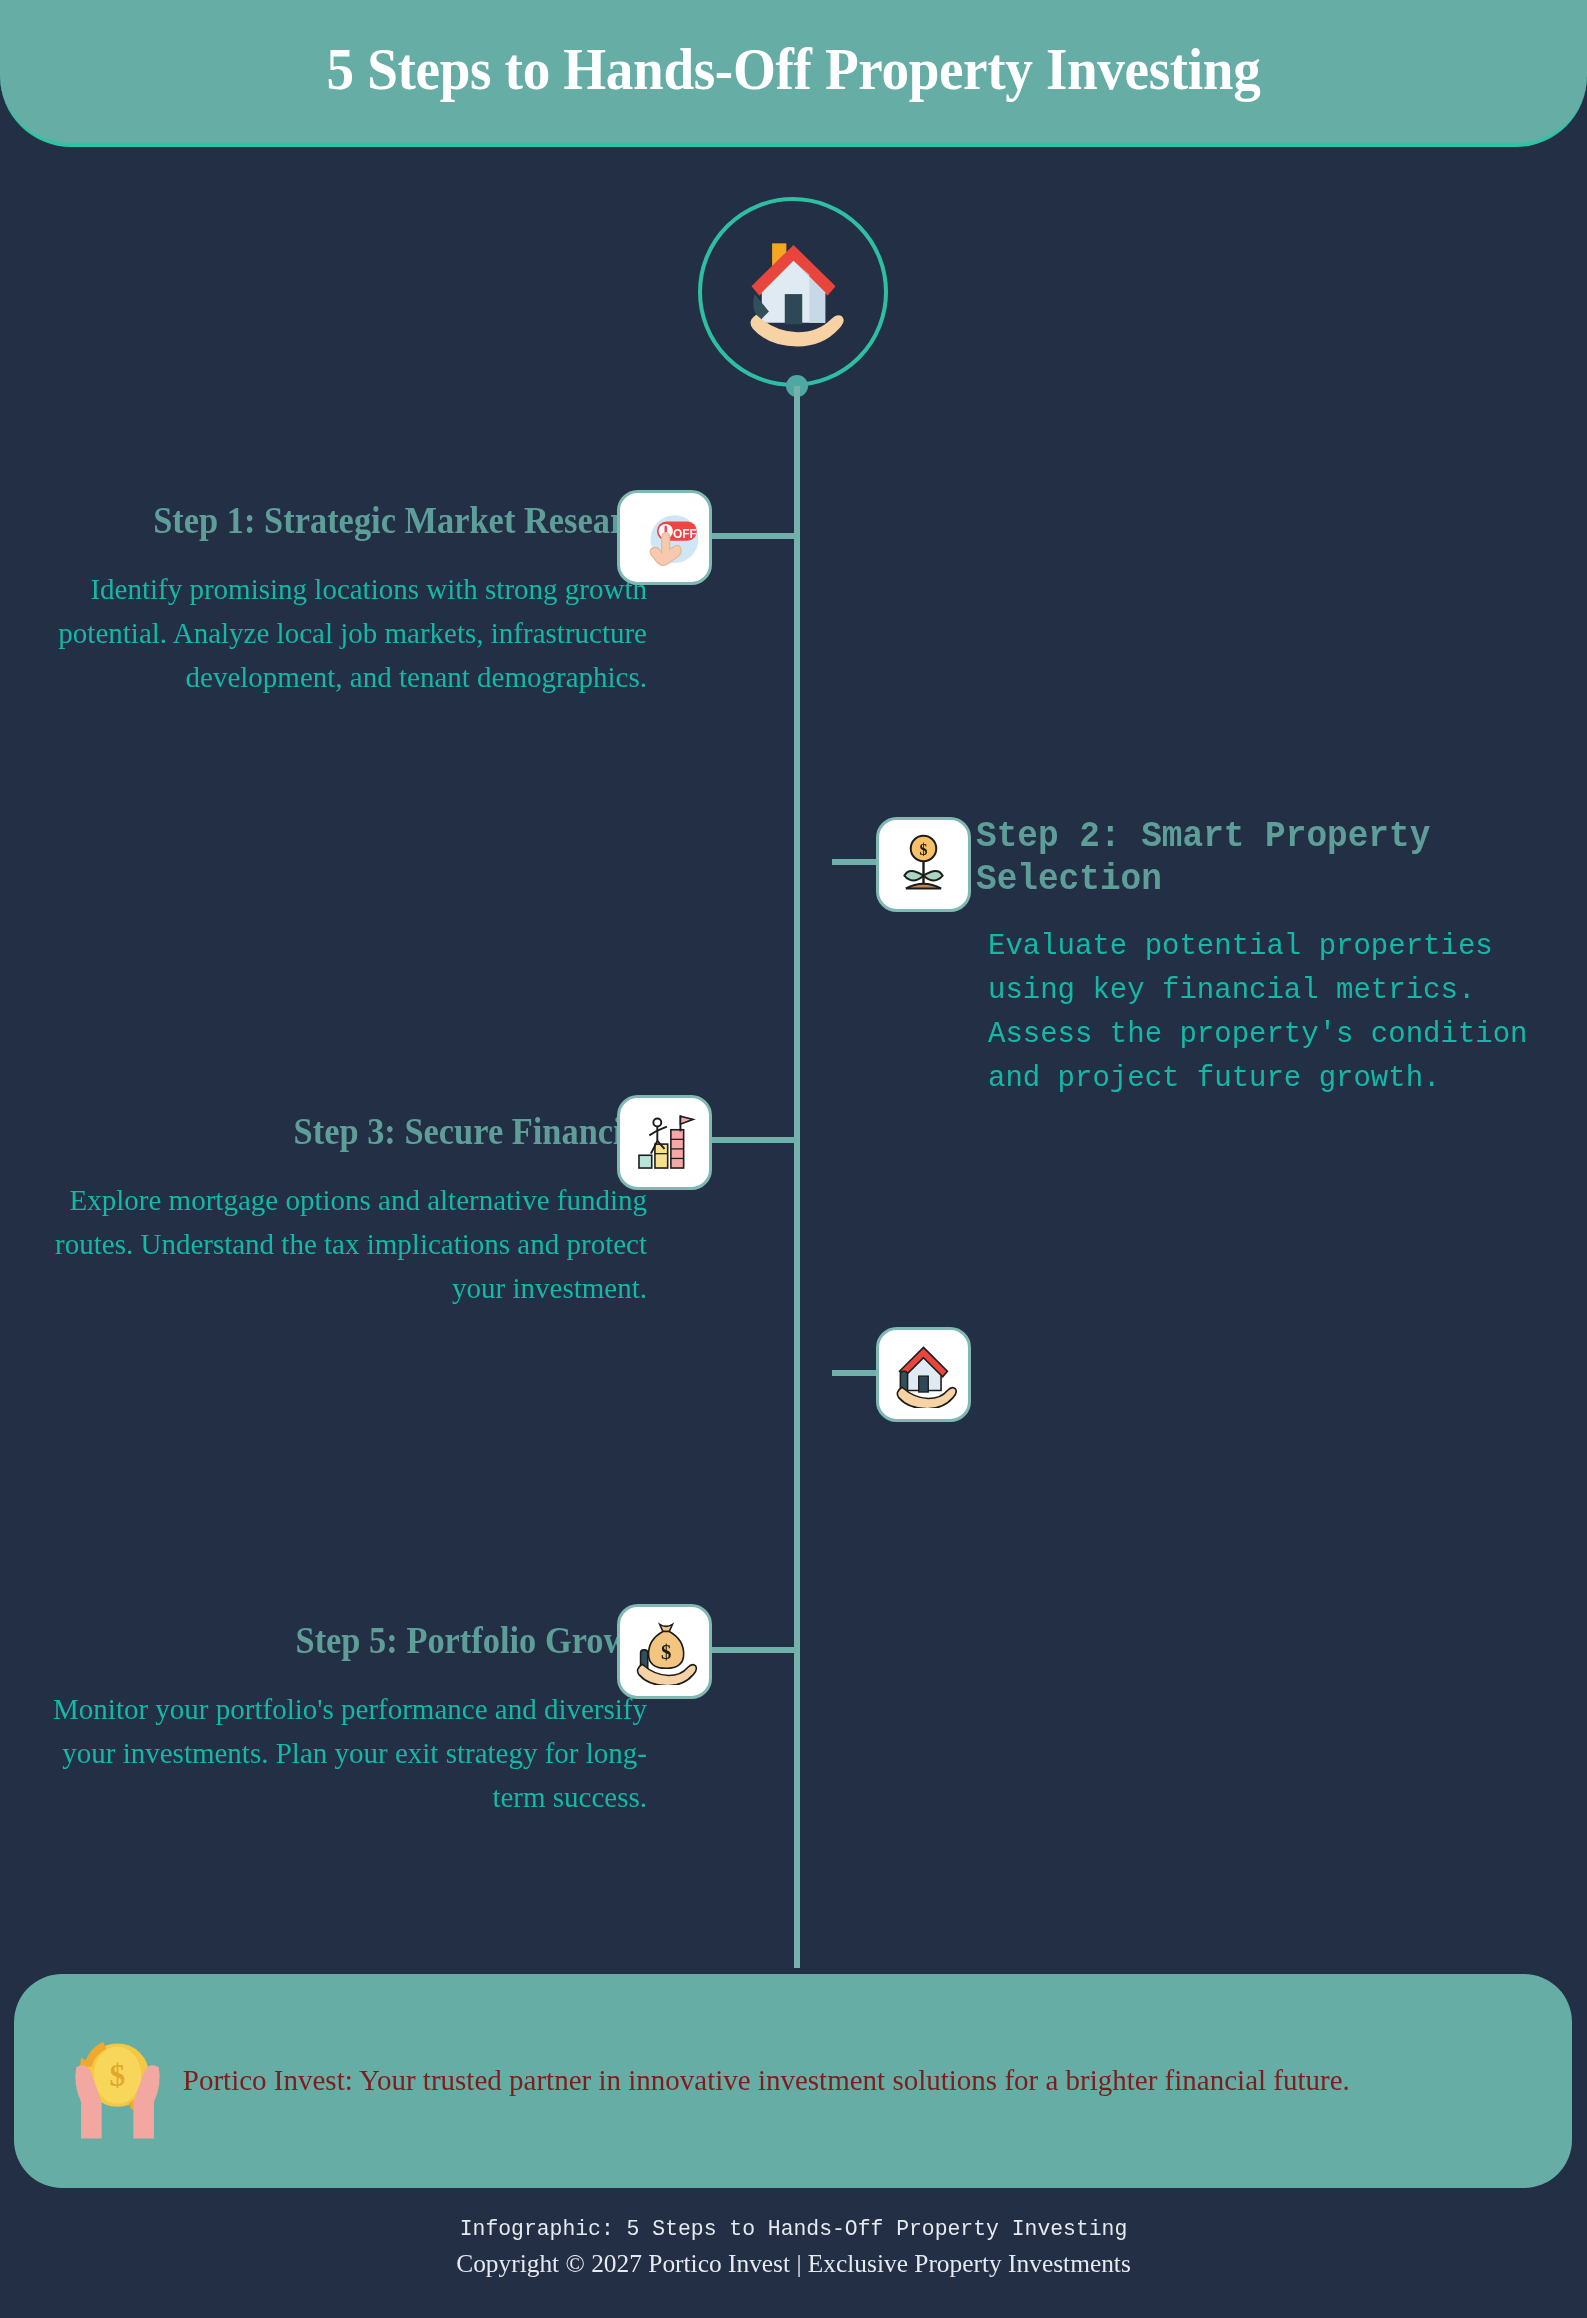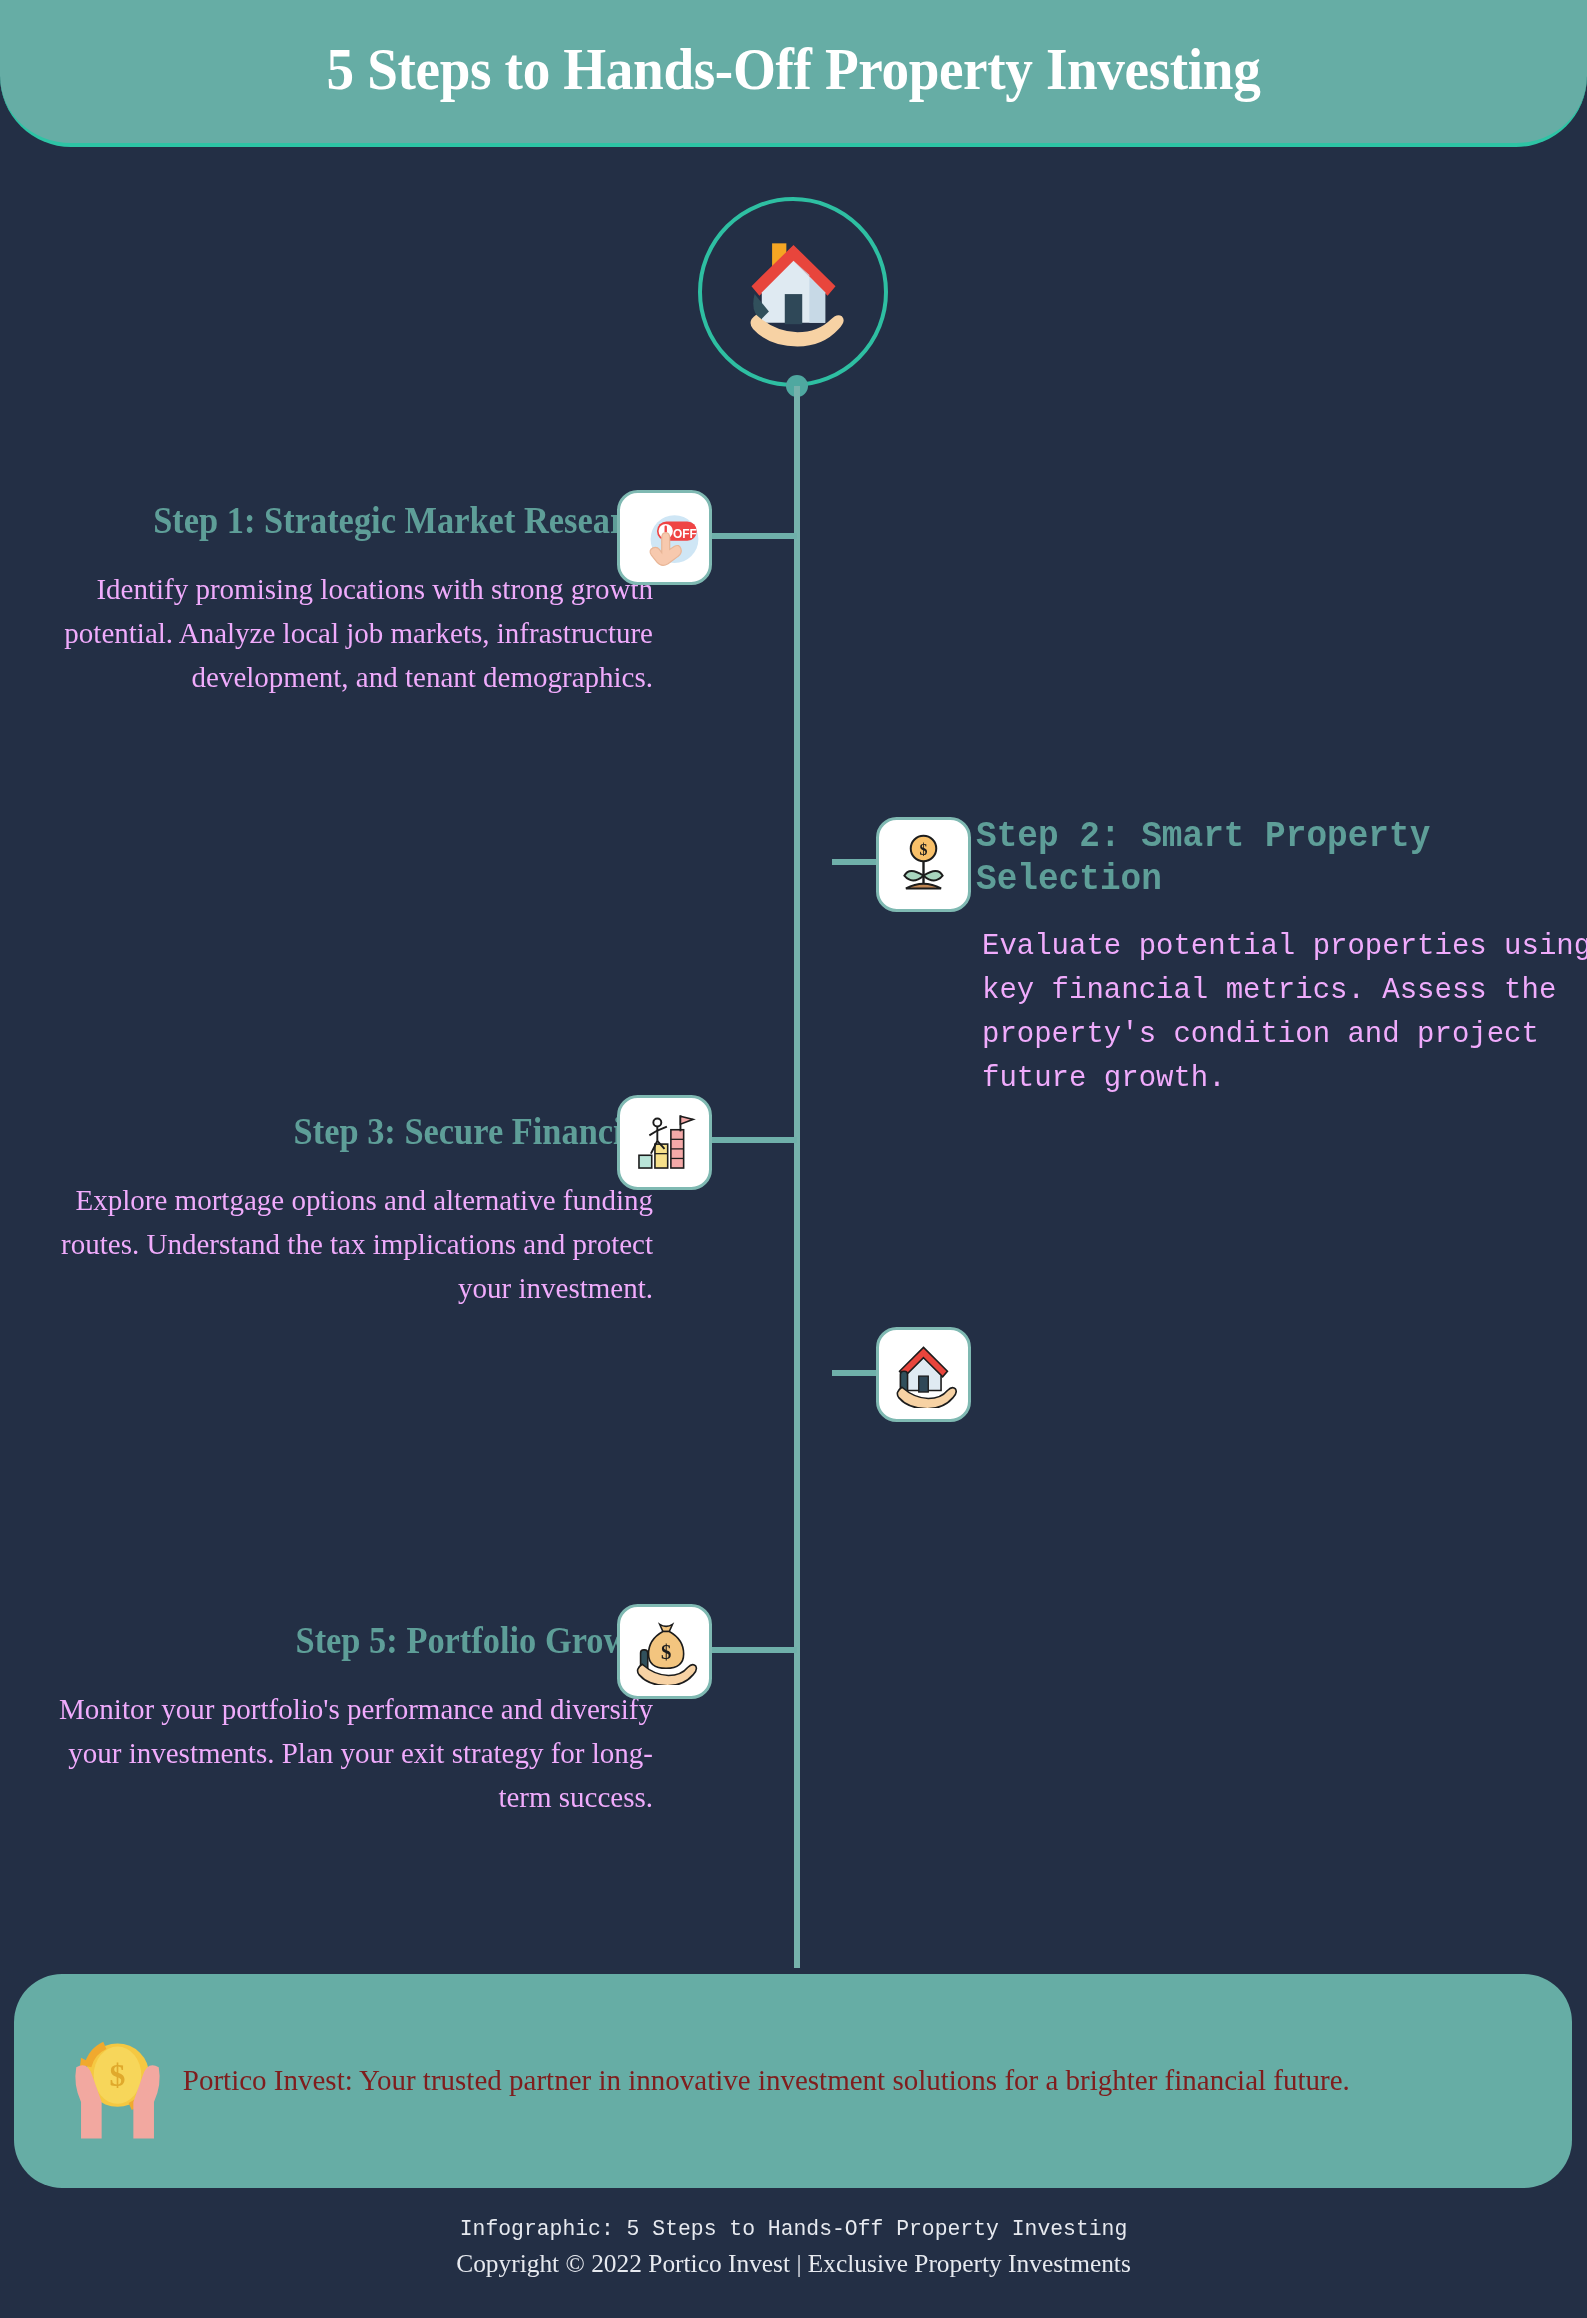--- a/index.html
+++ b/index.html
@@ -63,24 +63,24 @@
     color:#5e9e98;
     font-weight:bold;
     font-size:37px;
     line-height:1.16;
     transform:scaleX(0.93);
     margin:0 0 24px 0;
   }
   .step-left .step-title{transform-origin:right center;}
   .step-right .step-title{transform-origin:left center;}
   .step-desc{
-    color:#f0abfc;
+    color:#14b8a6;
     font-size:29px;
     line-height:1.52;
-    margin:6px;
+    margin:12px;
   }
 
   
   .badge{
     position:absolute;width:95px;height:95px;border-radius:20.6px;
     background:#ffffff;border:3.2px solid #7fb9b2;
     box-sizing:border-box;
     display:flex;align-items:center;justify-content:center;
     z-index:4;
   }
@@ -250,17 +250,17 @@
         <path d="M116 96 l-12 -6 l14 -10 z" fill="#f0a92e"></path>
         <path d="M18 62 q14 -8 20 10 l12 34 l0 46 l-26 0 l0 -46 q-10 -22 -6 -44 z" fill="#f2a8a0"></path>
         <path d="M122 62 q-14 -8 -20 10 l-12 34 l0 46 l26 0 l0 -46 q10 -22 6 -44 z" fill="#f2a8a0"></path>
       </svg>
     </span>
     <span class="banner-text">Portico Invest: Your trusted partner in innovative investment solutions for a brighter financial future.</span>
   </div>
 
   <div class="credits">
     <div class="credit-line-1">Infographic: 5 Steps to Hands-Off Property Investing</div>
-    <div class="credit-line-2">Copyright © 2022 Portico Invest | Exclusive Property Investments</div>
+    <div class="credit-line-2">Copyright © 2027 Portico Invest | Exclusive Property Investments</div>
   </div>
 
 </div>
 
 
 </body></html>

